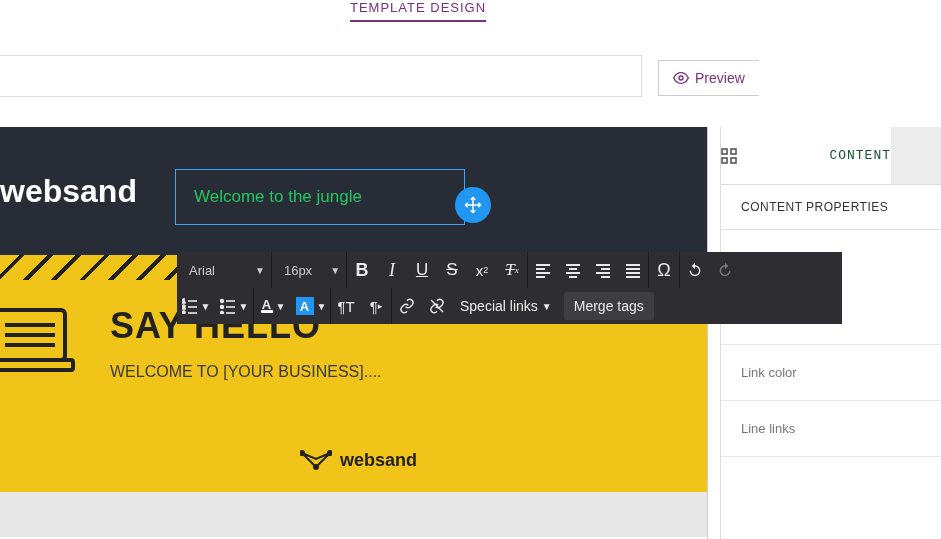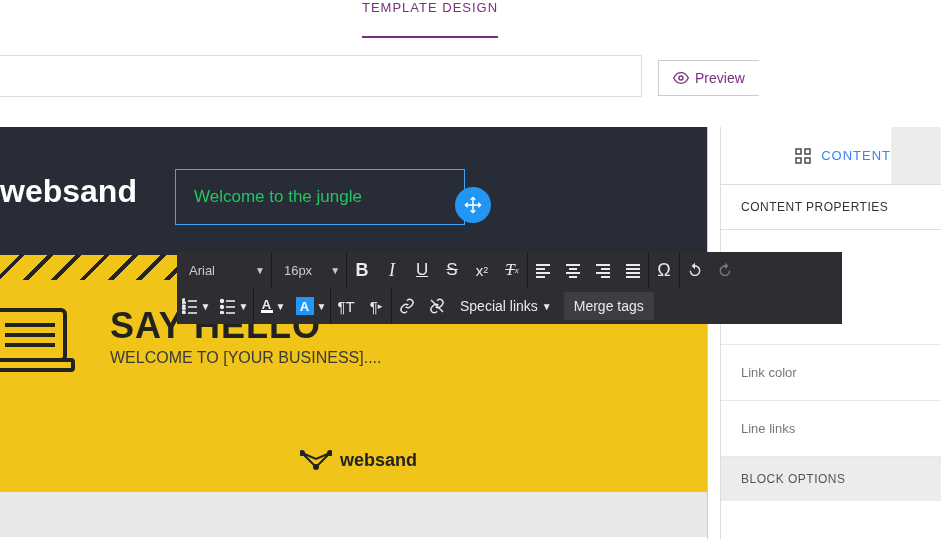--- a/index.html
+++ b/index.html
@@ -1,56 +1,56 @@
 <!DOCTYPE html>
 <html><head>
 <meta charset="utf-8">
 <style>
 * { box-sizing: border-box; margin: 0; padding: 0; }
 body { font-family: Arial, sans-serif; background: #fff; width: 941px; height: 539px; overflow: hidden; position: relative; }
 
-.top-tab { position: absolute; top: 0; left: 362px; color: #7a2f7d; font-size: 13px; letter-spacing: 1px; padding-bottom: 21px; border-bottom: 2px solid #7a2f7d; }
+.top-tab { position: absolute; top: 0; left: 350px; color: #7a2f7d; font-size: 13px; letter-spacing: 1px; padding-bottom: 5px; border-bottom: 2px solid #7a2f7d; }
 
 .subject-bar { position: absolute; top: 55px; left: 0; width: 642px; height: 42px; border: 1px solid #ddd; border-left: none; background: #fff; }
 
 .actions { position: absolute; top: 60px; left: 658px; display: flex; border-radius: 13px; }
 .action-btn { border: 1px solid #ccc; background: #fff; color: #7a2f7d; font-size: 14px; padding: 9px 14px; display: flex; align-items: center; gap: 6px; cursor: pointer; white-space: nowrap; }
 .action-btn:first-child { border-right: none; }
 
 .editor-area { position: absolute; top: 127px; left: 0; width: 708px; height: 412px; border-right: 1px solid #ccc; }
 
 .header-block { background: #282c37; height: 128px; display: flex; align-items: center; padding-left: 0; position: relative; }
 .logo-text { color: #fff; font-size: 32px; font-weight: 600; padding-left: 0px; }
 .selected-text { position: absolute; left: 175px; top: 42px; width: 290px; height: 56px; border: 1px solid #3fa4ff; background: transparent; color: #22c55e; font-size: 17px; display: flex; align-items: center; padding-left: 18px; }
 .move-handle { position: absolute; left: 455px; top: 60px; width: 36px; height: 36px; border-radius: 50%; background: #2196f3; display: flex; align-items: center; justify-content: center; color: #fff; cursor: move; }
 
 .diag-strip { height: 25px; background: repeating-linear-gradient(-45deg, #222 0 4px, #f0c419 4px 20px); }
 
 .yellow-block { background: #f0c419; padding: 25px 0 10px 110px; position: relative; height: 212px; }
 .laptop-icon { position: absolute; left: -15px; top: 20px; }
 .hello-title { font-size: 36px; font-weight: 800; color: #222; font-family: Arial Black, Arial, sans-serif; letter-spacing: 1px; }
-.welcome-sub { color: #3a3a3a; font-size: 16px; margin-top: 2px; }
+.welcome-sub { color: #3a3a3a; font-size: 16px; margin-top: 16px; }
 .footer-logo { position: absolute; left: 300px; bottom: 21px; display: flex; align-items: center; gap: 8px; font-size: 18px; color: #222; font-weight: 600; }
 .grey-block { background: #e8e8e8; height: 45px; }
 
 .toolbar { position: absolute; top: 252px; left: 177px; background: #2d2d32; width: 665px; z-index: 50; }
 
 .tb-row1, .tb-row2 { display: flex; align-items: center; height: 36px; }
 .tb-sel { color: #ccc; font-size: 13px; padding: 0 6px 0 12px; display: flex; align-items: center; gap: 40px; border-right: 1px solid #1a1a1a; height: 100%; }
 .tb-sel.narrow { gap: 18px; }
 .tb-btn { width: 30px; height: 36px; display: flex; align-items: center; justify-content: center; color: #eaeaea; font-size: 16px; cursor: pointer; }
 .tb-sep { width: 1px; background: #1a1a1a; height: 36px; }
 .tb-wide { color: #eaeaea; font-size: 14px; padding: 0 8px; display: flex; align-items: center; gap: 4px; height: 36px; cursor: pointer; white-space: nowrap; }
 .merge-tags { background: #3d3d42; margin: 16px 4px; height: 28px; padding: 0 10px; border-radius: 2px; }
 .highlight-A { background: #2196f3; color: #fff; width: 18px; height: 18px; display: inline-flex; align-items: center; justify-content: center; font-weight: bold; font-size: 13px; }
 .text-A-under { display:inline-flex; flex-direction: column; align-items:center; line-height: 11px;}
 
 .side-panel { position: absolute; top: 127px; left: 720px; width: 221px; height: 412px; background: #fff; border-left: 1px solid #ddd; }
 .side-tabs { display: flex; height: 58px; border-bottom: 1px solid #ddd; }
-.side-tab { flex: 1; display: flex; align-items: center; justify-content: flex-end; gap: 10px; font-size: 13px; letter-spacing: 1px; color: #3b82f6; cursor: pointer; }
+.side-tab { flex: 1; display: flex; align-items: center; justify-content: space-between; gap: 10px; font-size: 13px; letter-spacing: 1px; color: #14532d; cursor: pointer; font-family: Liberation Mono, monospace; }
 .side-tab.inactive { background: #ececec; width: 50px; flex: none; }
 .side-header { font-size: 12px; color: #333; padding: 15px 20px; border-bottom: 1px solid #ddd; letter-spacing: 0.5px; }
 .blank-sec { height: 115px; border-bottom: 1px solid #e7e7e7; }
 .side-row { padding: 20px 20px; font-size: 13px; color: #777; border-bottom: 1px solid #e7e7e7; }
 .side-header.block { background: #ececec; font-size: 12px; color: #555; border-bottom:none;}
 
 svg { display: block; }
 .caret { font-size: 10px; }
 </style>
 </head>
@@ -245,14 +245,13 @@
           <rect x="10" y="10" width="5" height="5"></rect>
         </svg>
       <span>CONTENT</span>
     </div>
     <div class="side-tab inactive"></div>
   </div>
   <div class="side-header">CONTENT PROPERTIES</div>
   <div class="blank-sec"></div>
   <div class="side-row">Link color</div>
   <div class="side-row">Line links</div>
-  <div class="side-header block">BLOCK OPTIONS</div>
 </div>
 
 </body></html>

